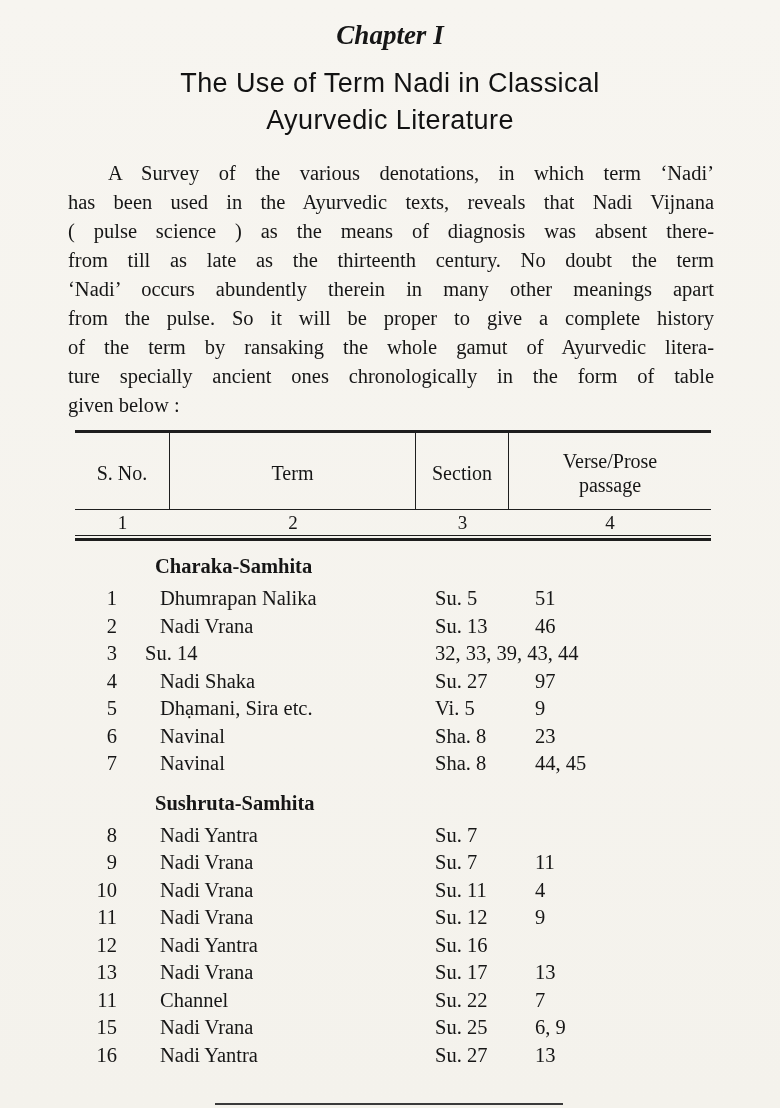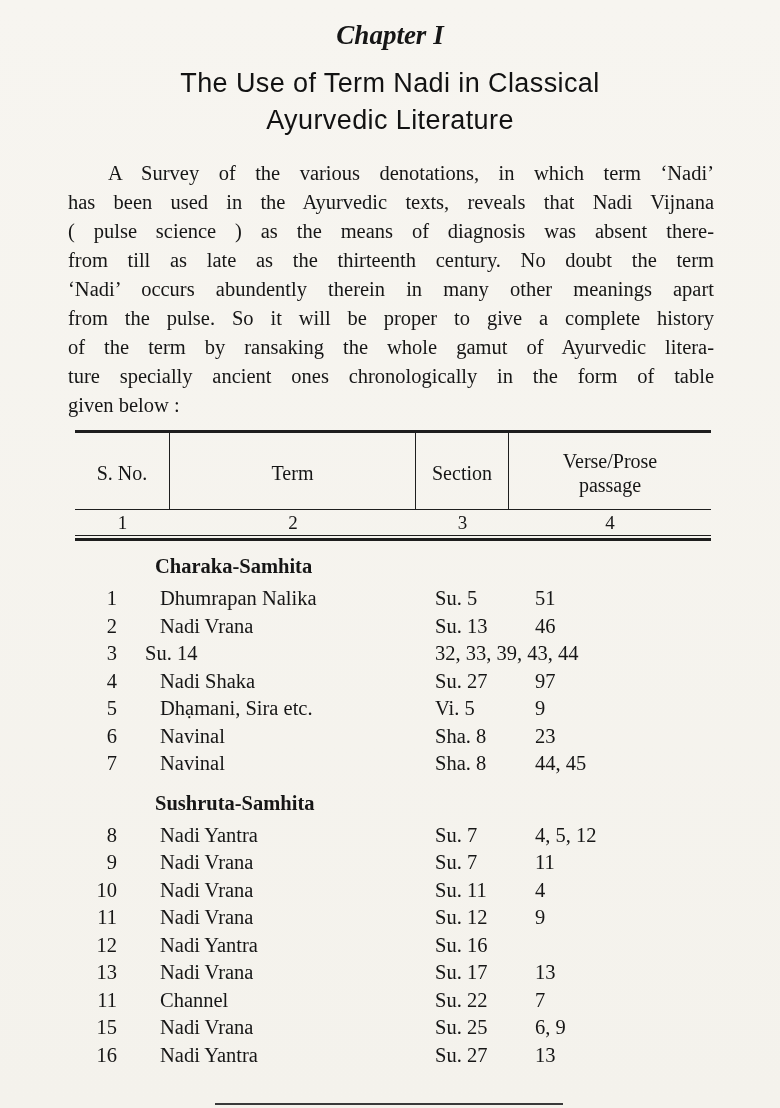--- a/index.html
+++ b/index.html
@@ -176,21 +176,20 @@
     <div class="c-sno">7</div>
     <div class="c-term">Navinal</div>
     <div class="c-sec">Sha. 8</div>
     <div class="c-verse">44, 45</div>
   </div>
         <div class="sec-head" style="margin-top: 12px;">Sushruta-Samhita</div>
         <div class="row">
     <div class="c-sno">8</div>
     <div class="c-term">Nadi Yantra</div>
     <div class="c-sec">Su. 7</div>
-    <div class="c-verse">4, 5, 12</div>
   </div>
         <div class="row">
     <div class="c-sno">9</div>
     <div class="c-term">Nadi Vrana</div>
     <div class="c-sec">Su. 7</div>
     <div class="c-verse">11</div>
   </div>
         <div class="row">
     <div class="c-sno">10</div>
     <div class="c-term">Nadi Vrana</div>

